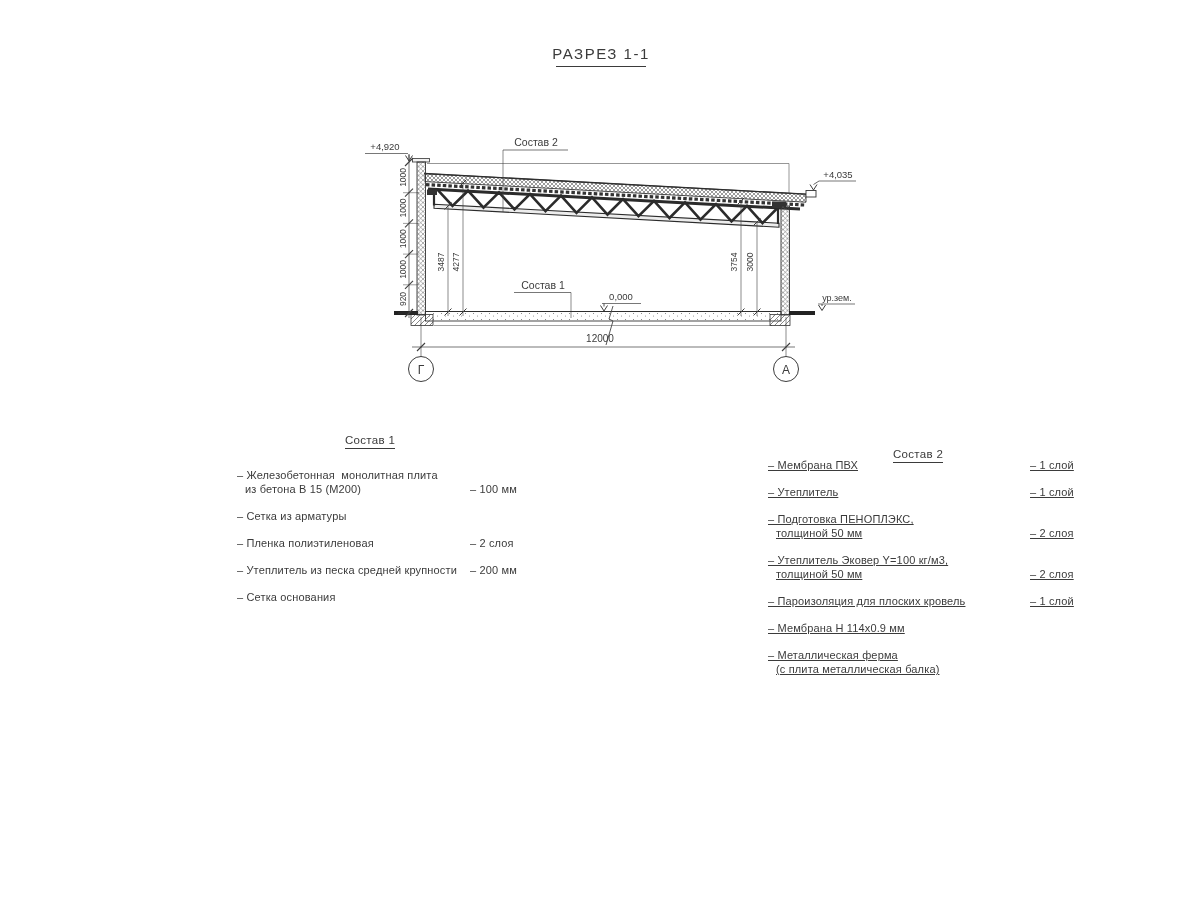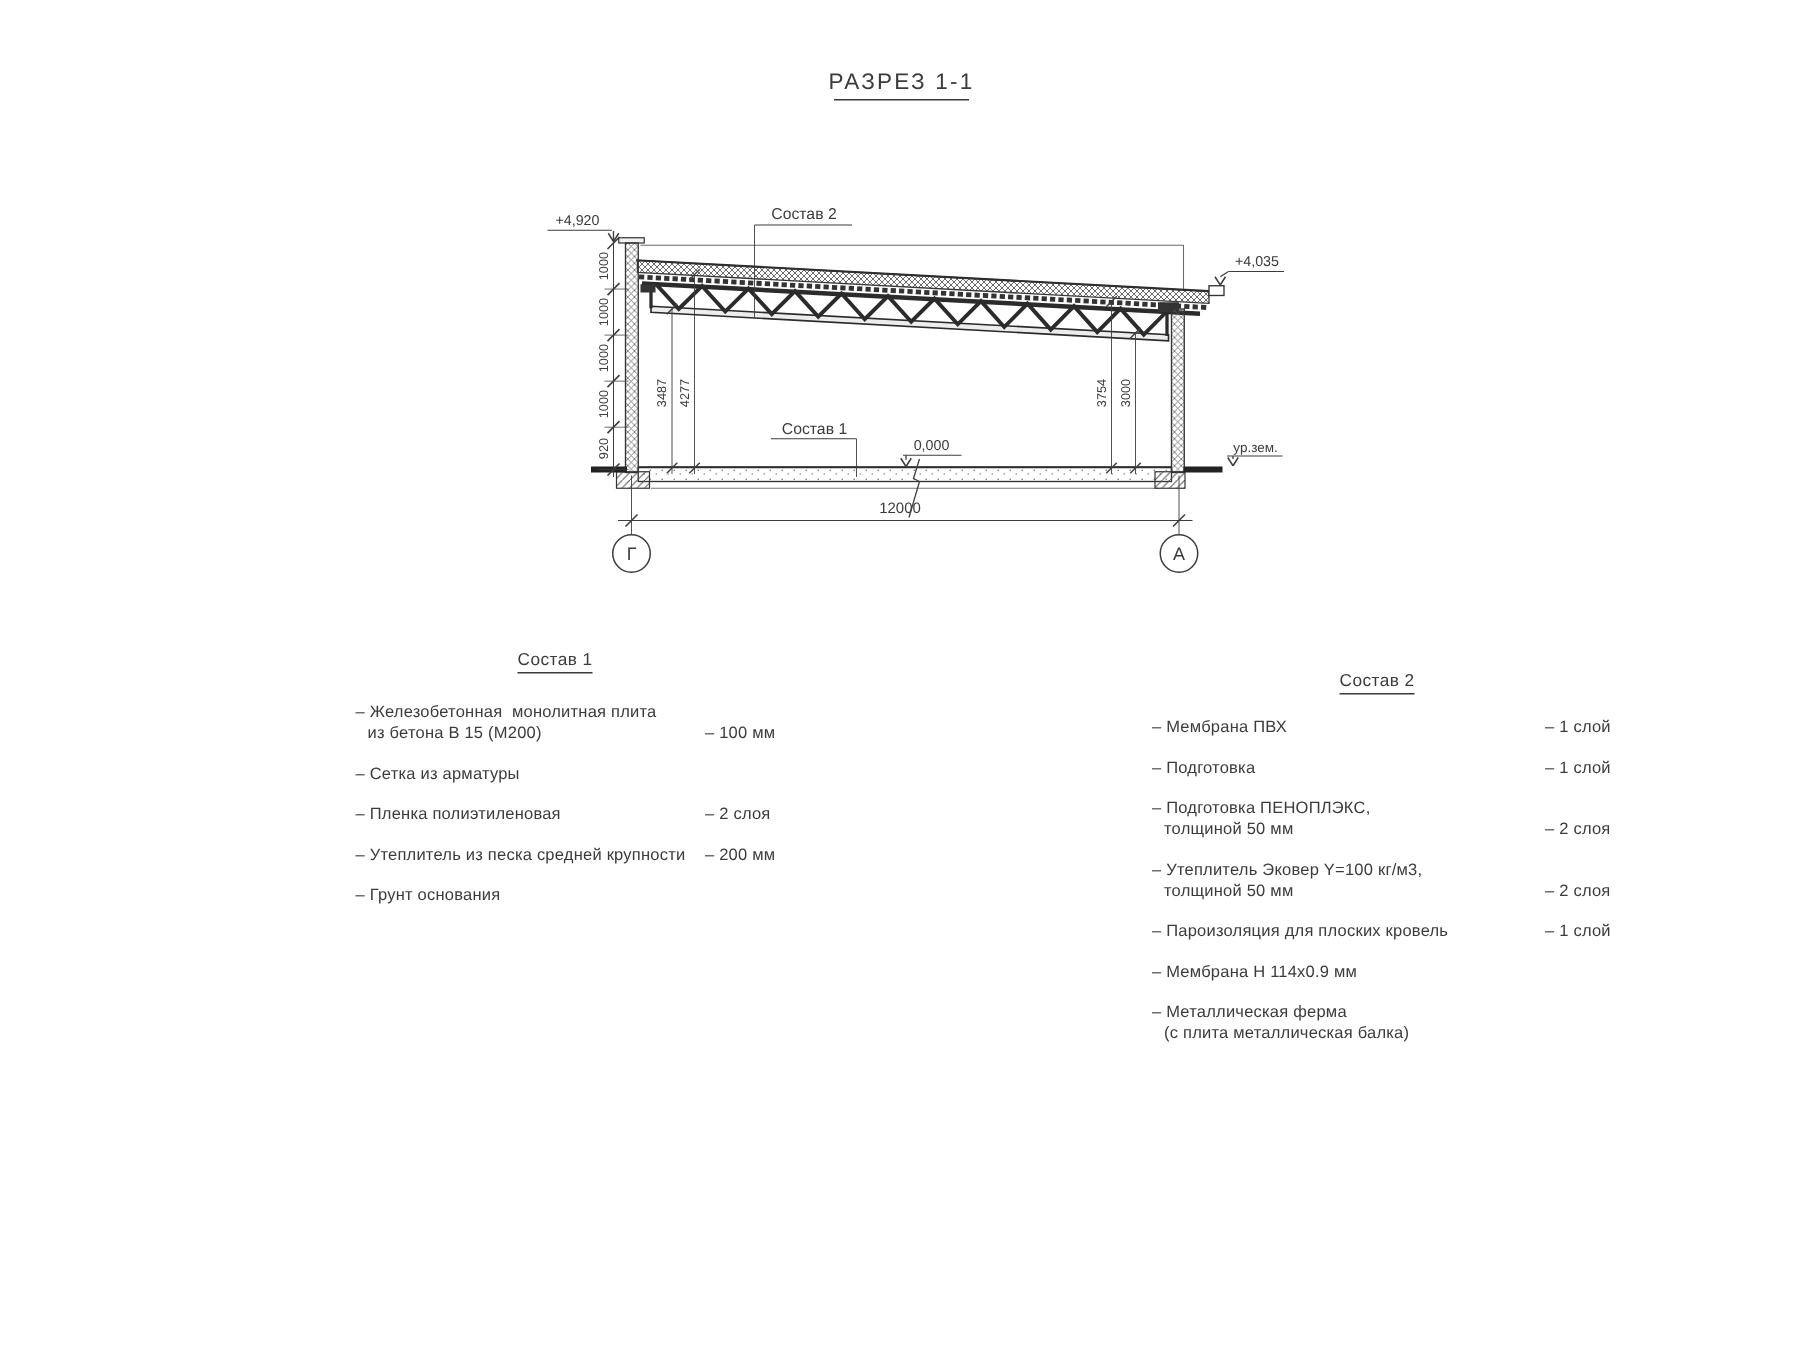--- a/index.html
+++ b/index.html
@@ -220,39 +220,39 @@
   </div>
   <div class="mat-row">
     <div class="mat-name">
       <span>– Утеплитель из песка средней крупности</span>
 
     </div>
     <div class="mat-value">– 200 мм</div>
   </div>
   <div class="mat-row">
     <div class="mat-name">
-      <span>– Грунт основания</span>
+      <span>– Сетка основания</span>
 
     </div>
     <div class="mat-value"></div>
   </div>
 </div>
 
 <div class="list-heading" style="left:893px;top:448px;">Состав 2</div>
-<div class="mat-list c2" style="left:768px;top:478px;width:320px;">
+<div class="mat-list c2" style="left:768px;top:458px;width:320px;text-decoration:underline;">
   <div class="mat-row">
     <div class="mat-name">
       <span>– Мембрана ПВХ</span>
 
     </div>
     <div class="mat-value">– 1 слой</div>
   </div>
   <div class="mat-row">
     <div class="mat-name">
-      <span>– Подготовка</span>
+      <span>– Утеплитель</span>
 
     </div>
     <div class="mat-value">– 1 слой</div>
   </div>
   <div class="mat-row">
     <div class="mat-name">
       <span>– Подготовка ПЕНОПЛЭКС,</span>
       <span class="line2">толщиной 50 мм</span>
     </div>
     <div class="mat-value">– 2 слоя</div>

